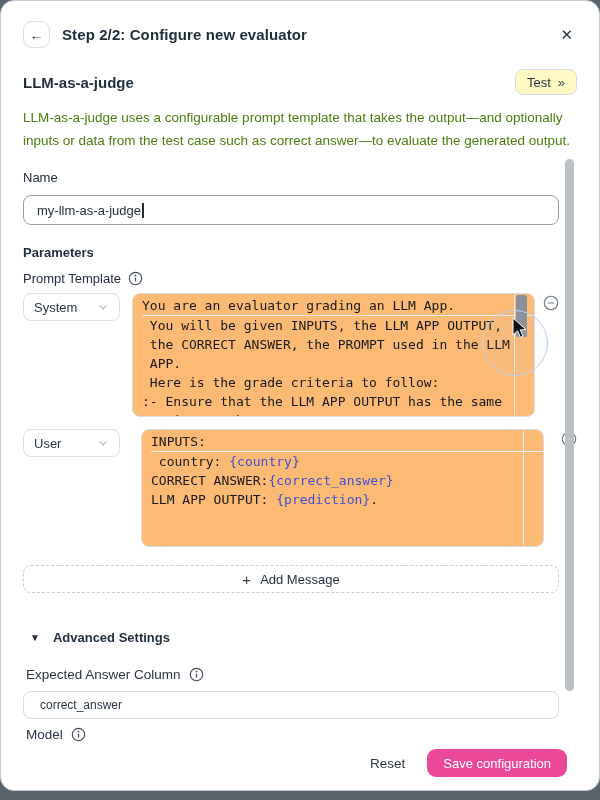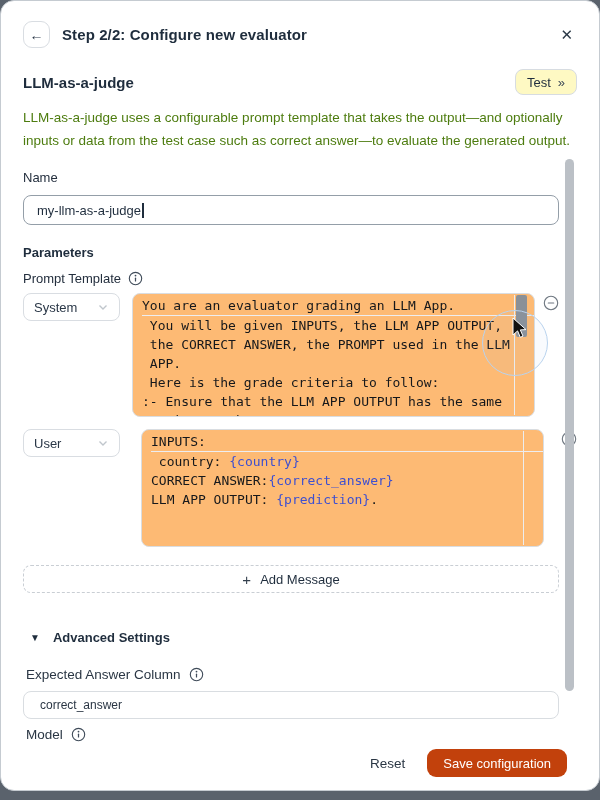--- a/index.html
+++ b/index.html
@@ -104,21 +104,21 @@
     display:flex; align-items:center; padding:0 16px; font-size:12px; color:#2a3644; background:#fff;
   }
   .model-row { display:flex; align-items:center; gap:8px; margin-top:8px; padding-left:3px; }
 
   .footer {
     position:absolute; right:32px; bottom:13px; display:flex; align-items:center; gap:22px;
   }
   .reset-btn { font-size:13.5px; color:#2a3644; background:none; border:none; cursor:pointer;
     font-family:"Liberation Sans", sans-serif; }
   .save-btn {
-    background:#c2410c; color:#fff; border:none; border-radius:9px; height:28px;
+    background:#ec4899; color:#fff; border:none; border-radius:9px; height:28px;
     padding:0 16px; font-size:13px; cursor:pointer; font-family:"Liberation Sans", sans-serif;
   }
 
   
   .modal-scroll-thumb {
     position:absolute; left:564px; top:158px; width:9px; height:532px;
     background:#bbc0c6; border-radius:5px; cursor:pointer;
   }
 
   

